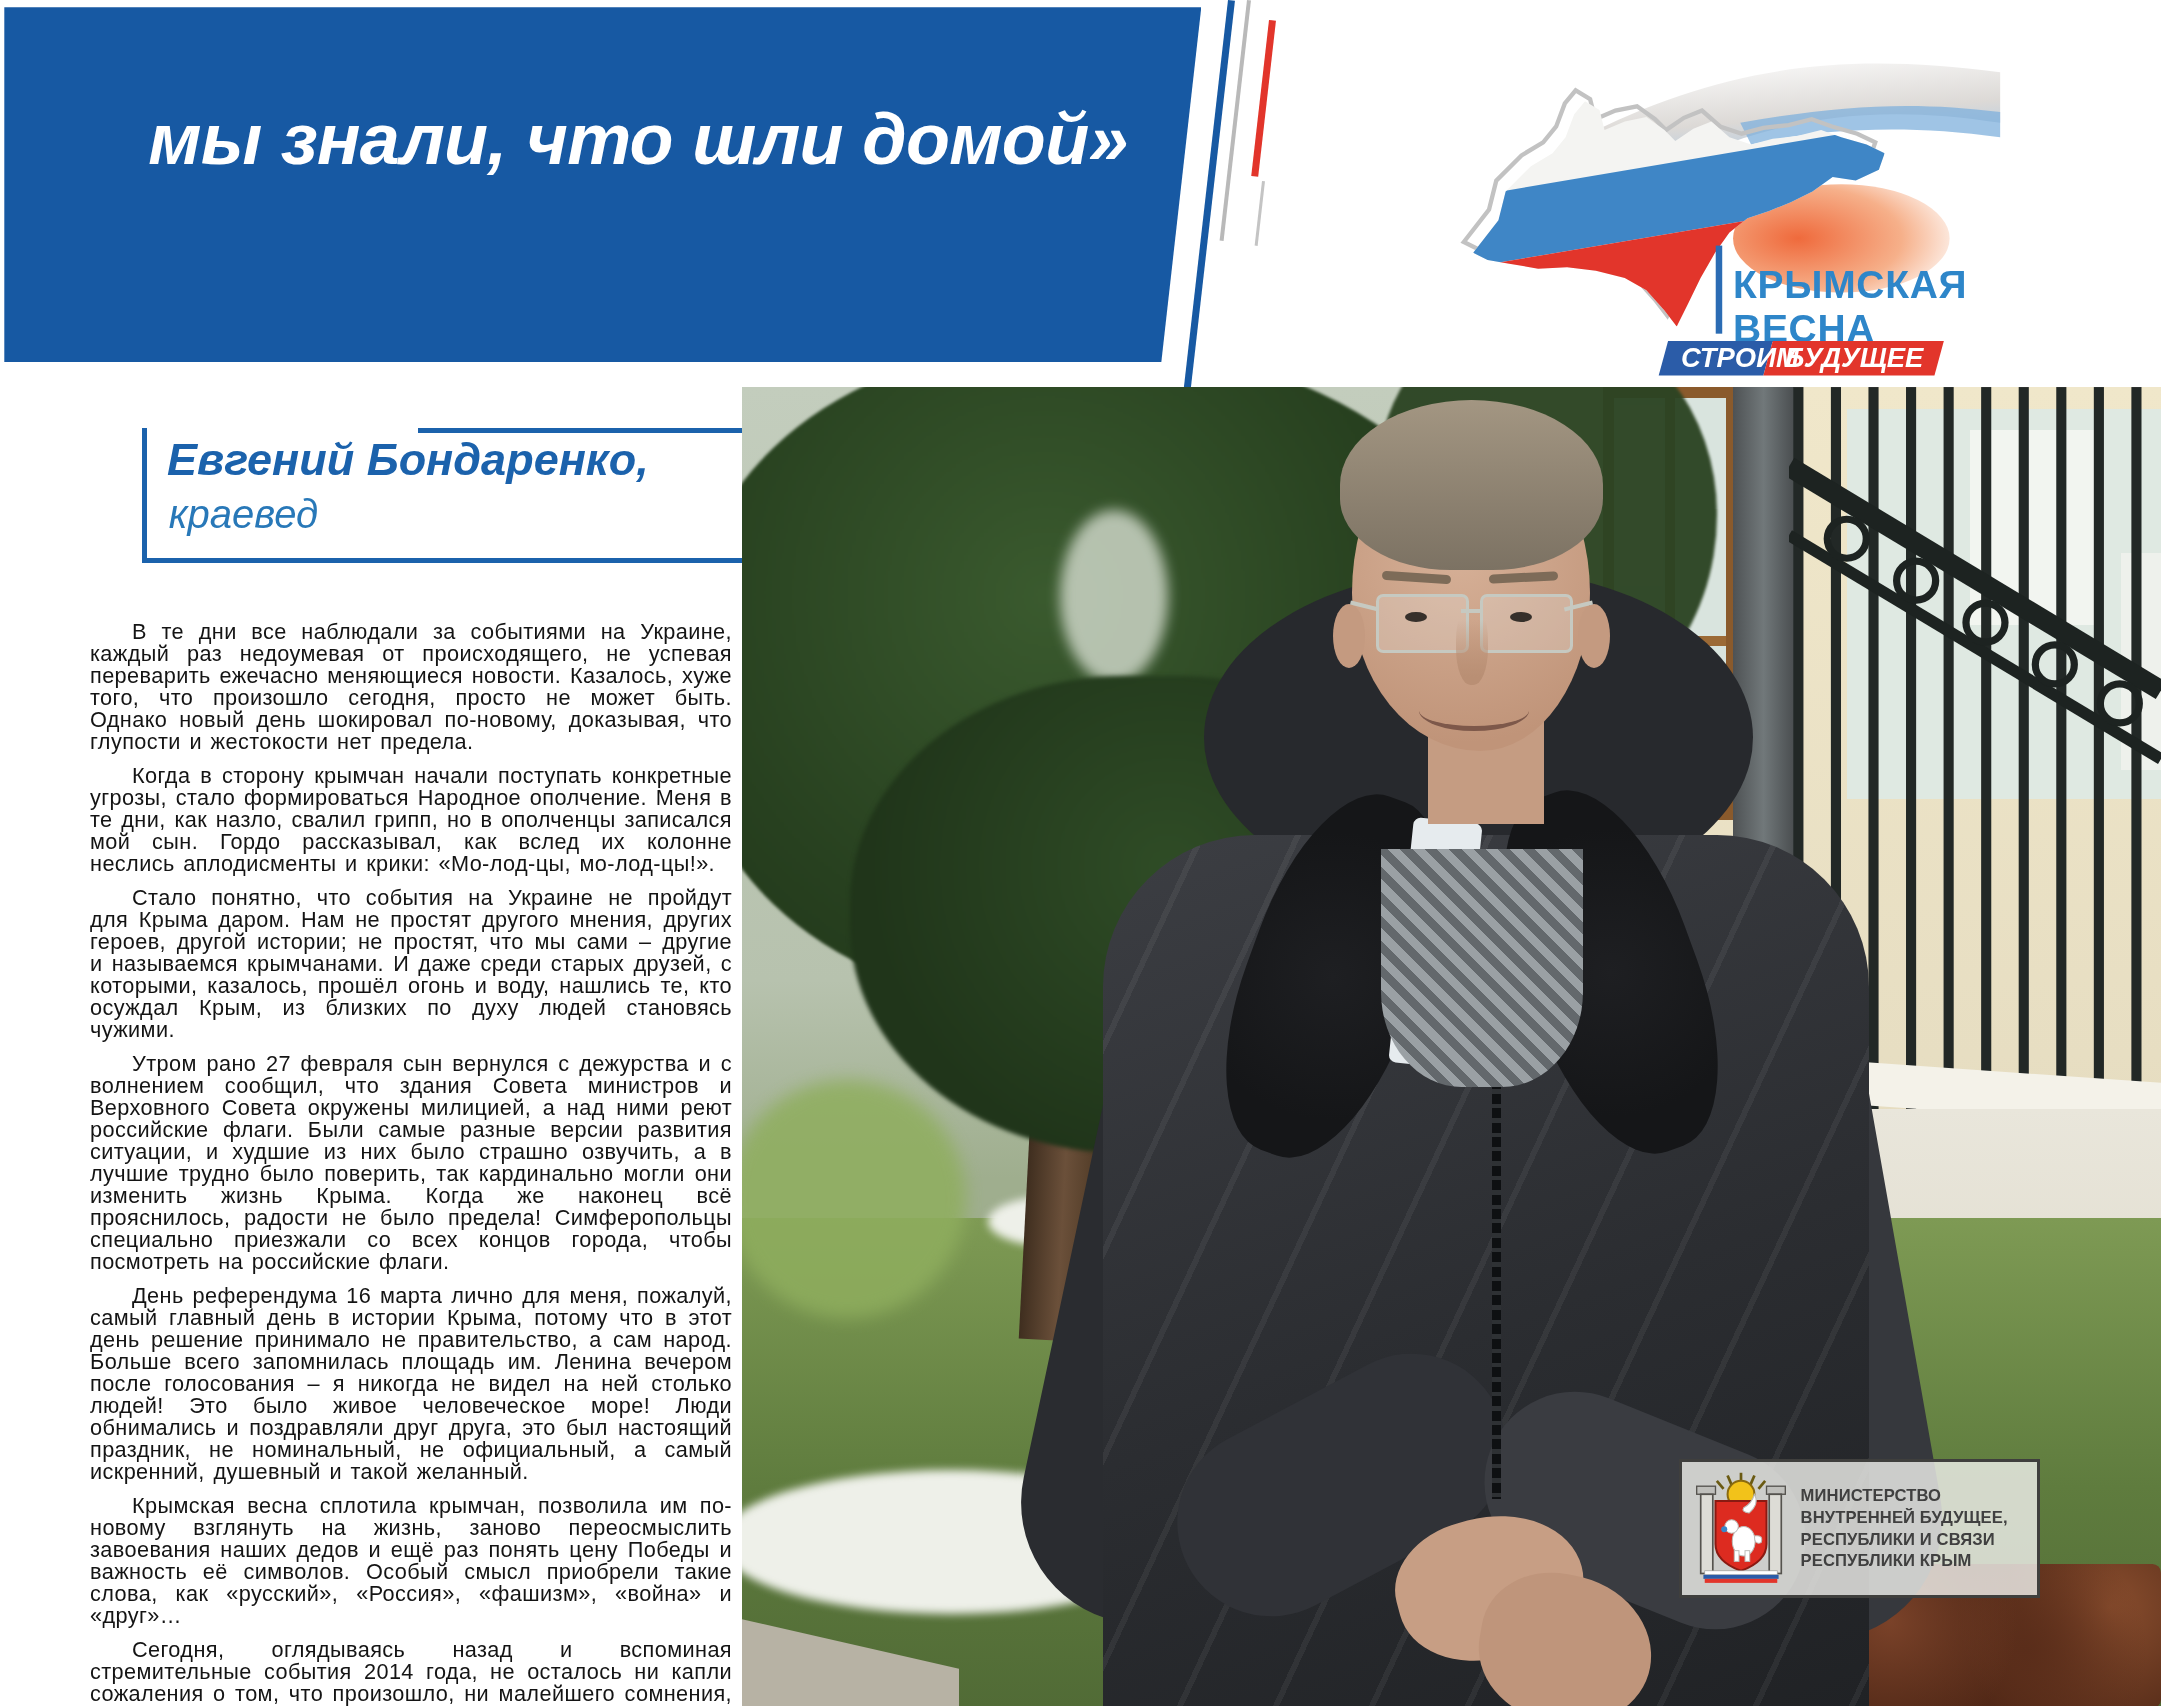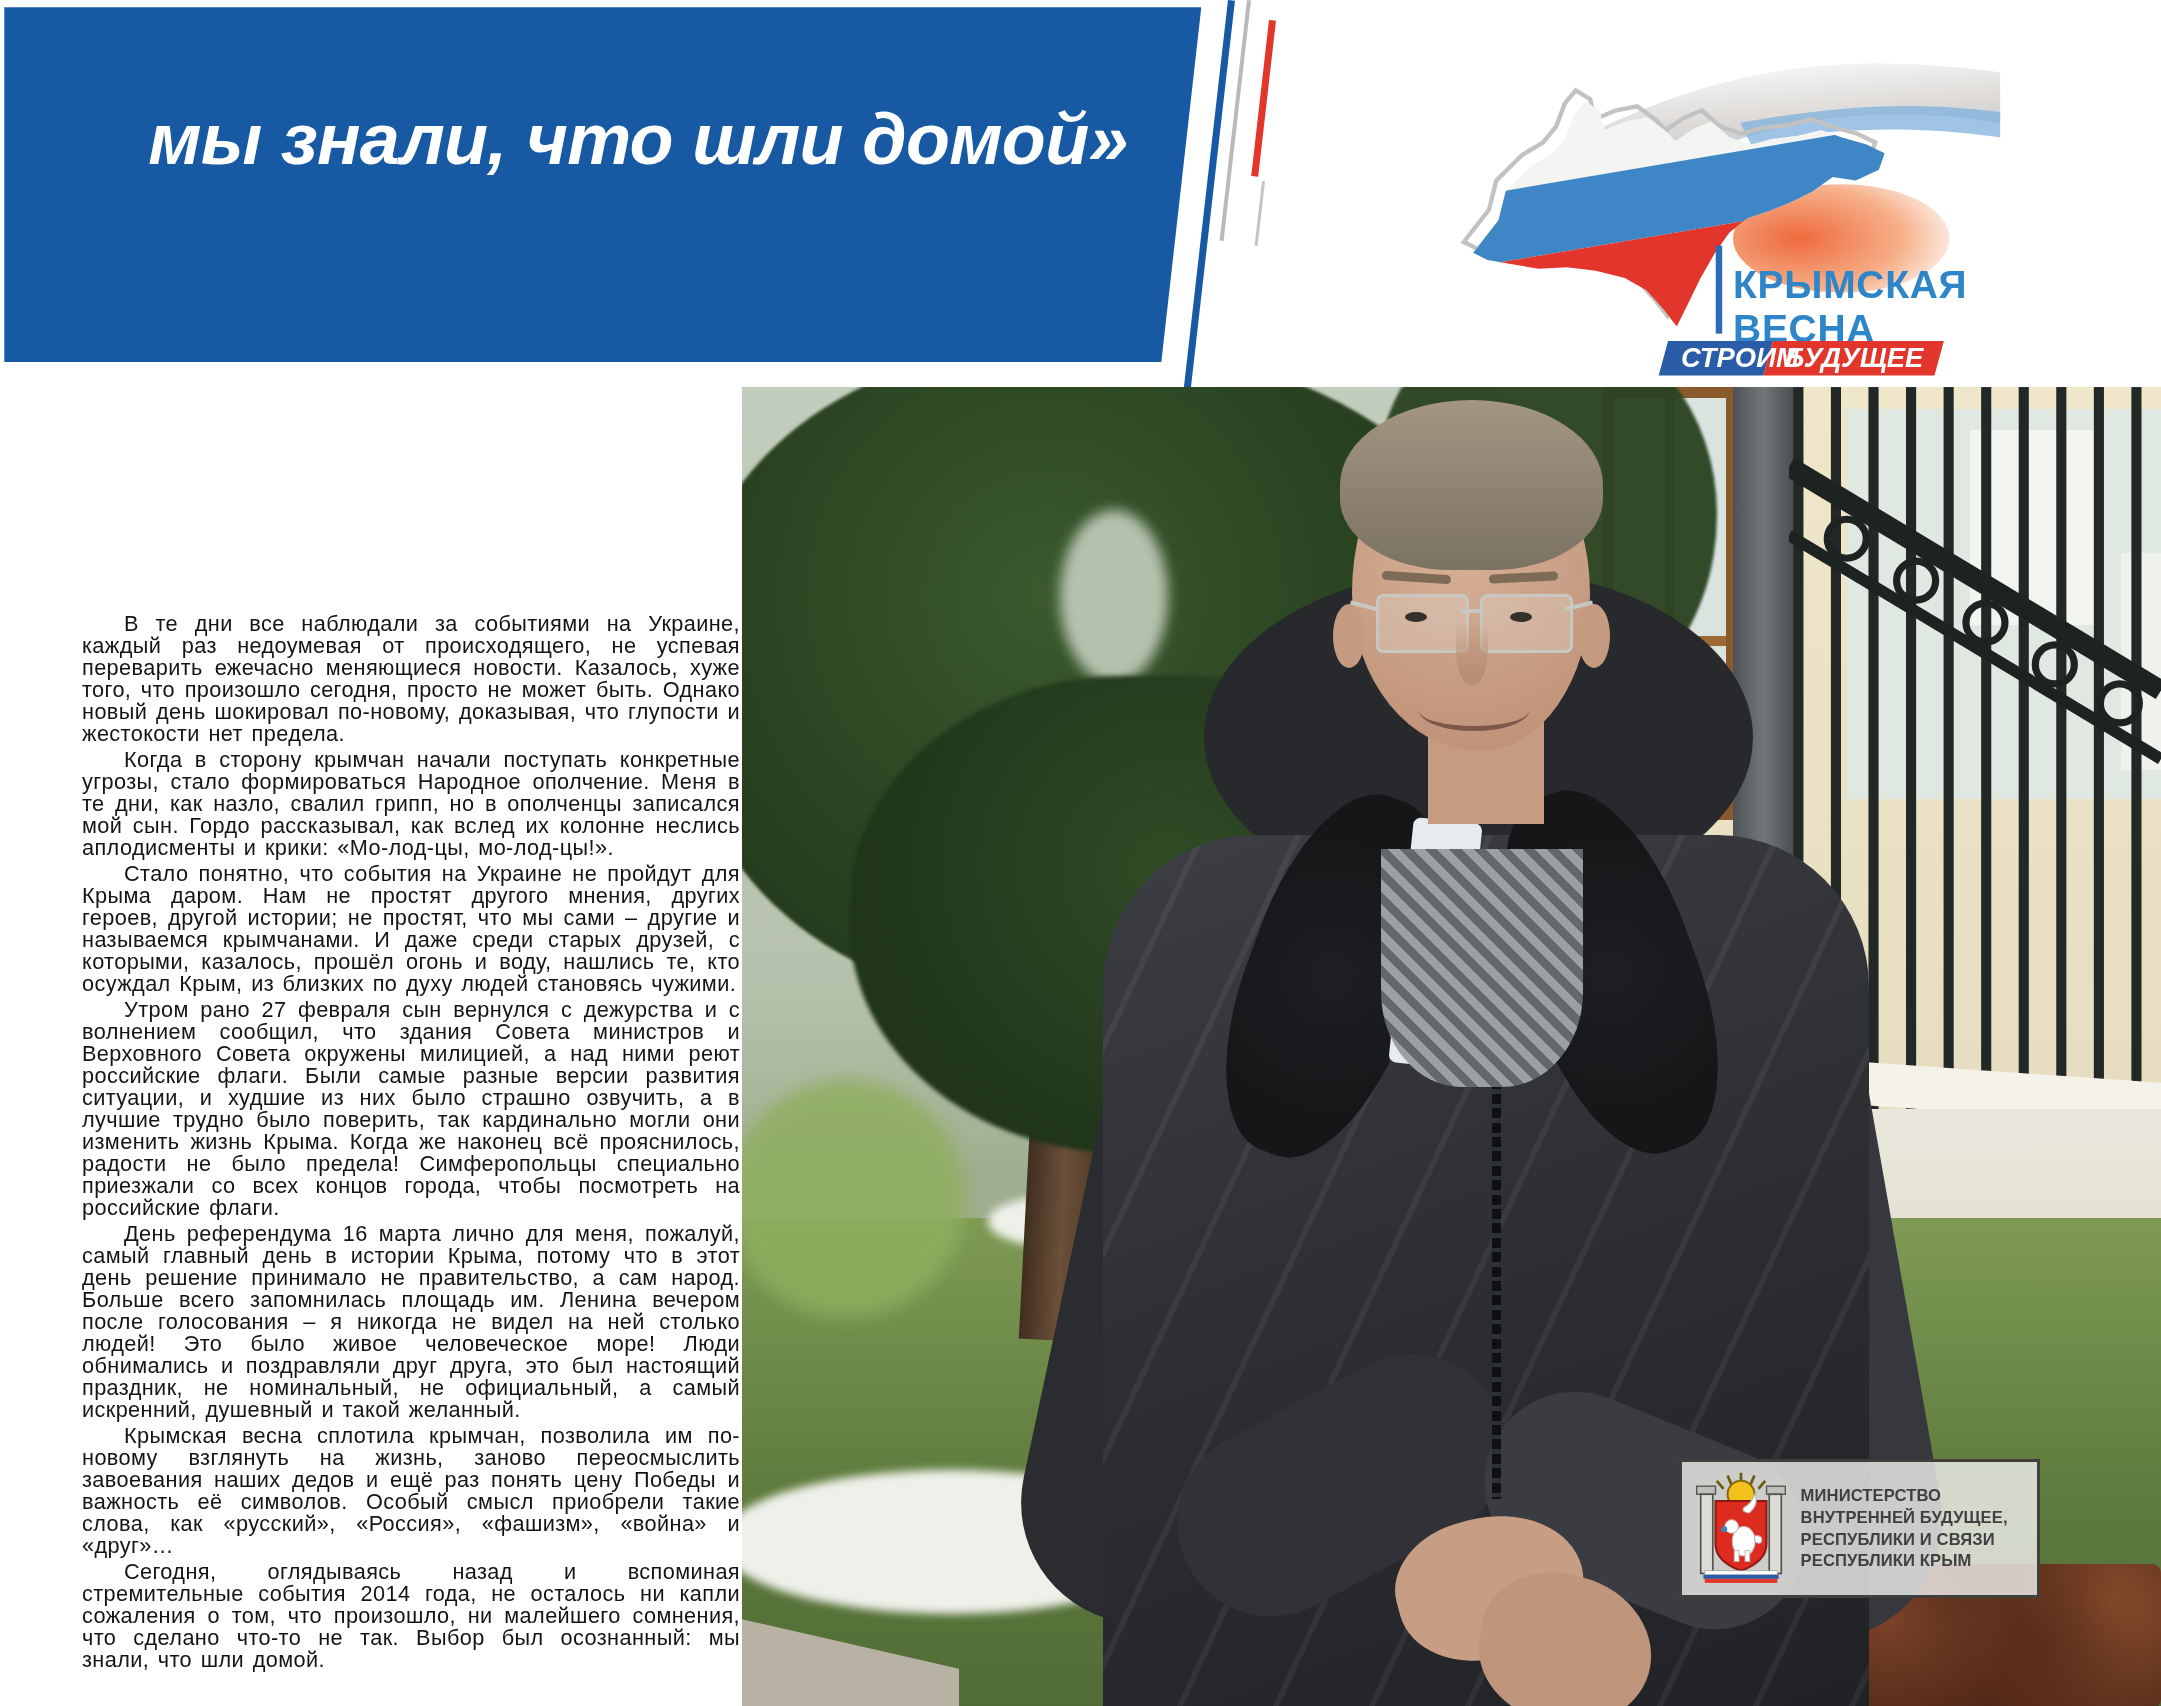--- a/index.html
+++ b/index.html
@@ -26,21 +26,21 @@
   #author-box{left:142px;top:428px;width:603px;height:130px;
               border-left:5px solid #1b62ac;border-right:5px solid #1b62ac;border-bottom:5px solid #1b62ac;}
   #author-box-topline{position:absolute;left:45%;right:0;top:0;height:5px;background:#1b62ac;}
   #author-name{position:absolute;left:20px;top:5.8px;font-size:45px;font-weight:bold;font-style:italic;
                color:#1b62ac;white-space:nowrap;}
   #author-role{position:absolute;left:21.7px;top:64px;font-size:40px;font-style:italic;color:#2878b8;}
 
   
   #article{left:78px;top:609px;width:666px;color:#141414;font-size:21.7px;line-height:22px;
            text-align:justify;letter-spacing:0.4px;word-spacing:2.2px;}
-  #article p{margin:4px;text-indent:42px;hyphens:auto;}
+  #article p{margin:12px;text-indent:42px;hyphens:auto;}
 
   
   #photo{left:742px;top:387px;width:1419px;height:1319px;overflow:hidden;
          background:linear-gradient(180deg,#c3cdbd 0%,#b7c2ae 45%,#9fae8e 60%);}
   
   #wall{left:758px;top:0;width:661px;height:953px;background:linear-gradient(180deg,#f0e7ca,#e7dec2 70%,#e2d8ba);}
   #wall-ledge{left:1011px;top:682px;width:419px;height:43px;background:#f4f2e9;transform:rotate(4deg);}
   #wall-base{left:1011px;top:722px;width:412px;height:491px;background:linear-gradient(180deg,#e9e6db,#d9d4c2);}
   #window1{left:861px;top:0;width:134px;height:433px;background:#d9e4de;border:11.6px solid #8a5a2c;box-sizing:border-box;}
   #window1-mullion{position:absolute;left:50%;top:0;width:10px;height:100%;margin-left:-5px;background:#8a5a2c;}
@@ -179,20 +179,25 @@
     <text x="550" y="372" font-size="54" font-weight="bold" fill="#2e86c9" letter-spacing="1">КРЫМСКАЯ</text>
     <text x="550" y="434" font-size="54" font-weight="bold" fill="#2e86c9" letter-spacing="1">ВЕСНА</text>
     <g>
       <polygon points="460,432 605,432 592,480 447,480" fill="#2b5ca8"></polygon>
       <polygon points="605,432 842,432 829,480 592,480" fill="#e2352b"></polygon>
       <text x="478" y="468" font-size="38" font-weight="bold" font-style="italic" fill="#ffffff">СТРОИМ</text>
       <text x="622" y="468" font-size="38" font-weight="bold" font-style="italic" fill="#ffffff">БУДУЩЕЕ</text>
     </g>
   </svg>
 
+  <div id="author-box" class="abs">
+    <div id="author-box-topline"></div>
+    <div id="author-name">Евгений Бондаренко,</div>
+    <div id="author-role">краевед</div>
+  </div>
 
   <div id="article" class="abs">
     <p lang="ru">В те дни все наблюдали за событиями на Украине, каждый раз недоумевая от происходящего, не успевая переварить ежечасно меняющиеся новости. Казалось, хуже того, что произошло сегодня, просто не может быть. Однако новый день шокировал по-новому, доказывая, что глупости и жестокости нет предела.</p>
     <p lang="ru">Когда в сторону крымчан начали поступать конкретные угрозы, стало формироваться Народное ополчение. Меня в те дни, как назло, свалил грипп, но в ополченцы записался мой сын. Гордо рассказывал, как вслед их колонне неслись аплодисменты и крики: «Мо-лод-цы, мо-лод-цы!».</p>
     <p lang="ru">Стало понятно, что события на Украине не пройдут для Крыма даром. Нам не простят другого мнения, других героев, другой истории; не простят, что мы сами – другие и называемся крымчанами. И даже среди старых друзей, с которыми, казалось, прошёл огонь и воду, нашлись те, кто осуждал Крым, из близких по духу людей становясь чужими.</p>
     <p lang="ru">Утром рано 27 февраля сын вернулся с дежурства и с волнением сообщил, что здания Совета министров и Верховного Совета окружены милицией, а над ними реют российские флаги. Были самые разные версии развития ситуации, и худшие из них было страшно озвучить, а в лучшие трудно было поверить, так кардинально могли они изменить жизнь Крыма. Когда же наконец всё прояснилось, радости не было предела! Симферопольцы специально приезжали со всех концов города, чтобы посмотреть на российские флаги.</p>
     <p lang="ru">День референдума 16 марта лично для меня, пожалуй, самый главный день в истории Крыма, потому что в этот день решение принимало не правительство, а сам народ. Больше всего запомнилась площадь им. Ленина вечером после голосования – я никогда не видел на ней столько людей! Это было живое человеческое море! Люди обнимались и поздравляли друг друга, это был настоящий праздник, не номинальный, не официальный, а самый искренний, душевный и такой желанный.</p>
     <p lang="ru">Крымская весна сплотила крымчан, позволила им по-новому взглянуть на жизнь, заново переосмыслить завоевания наших дедов и ещё раз понять цену Победы и важность её символов. Особый смысл приобрели такие слова, как «русский», «Россия», «фашизм», «война» и «друг»…</p>
     <p lang="ru">Сегодня, оглядываясь назад и вспоминая стремительные события 2014 года, не осталось ни капли сожаления о том, что произошло, ни малейшего сомнения, что сделано что-то не так. Выбор был осознанный: мы знали, что шли домой.</p>
   </div>

